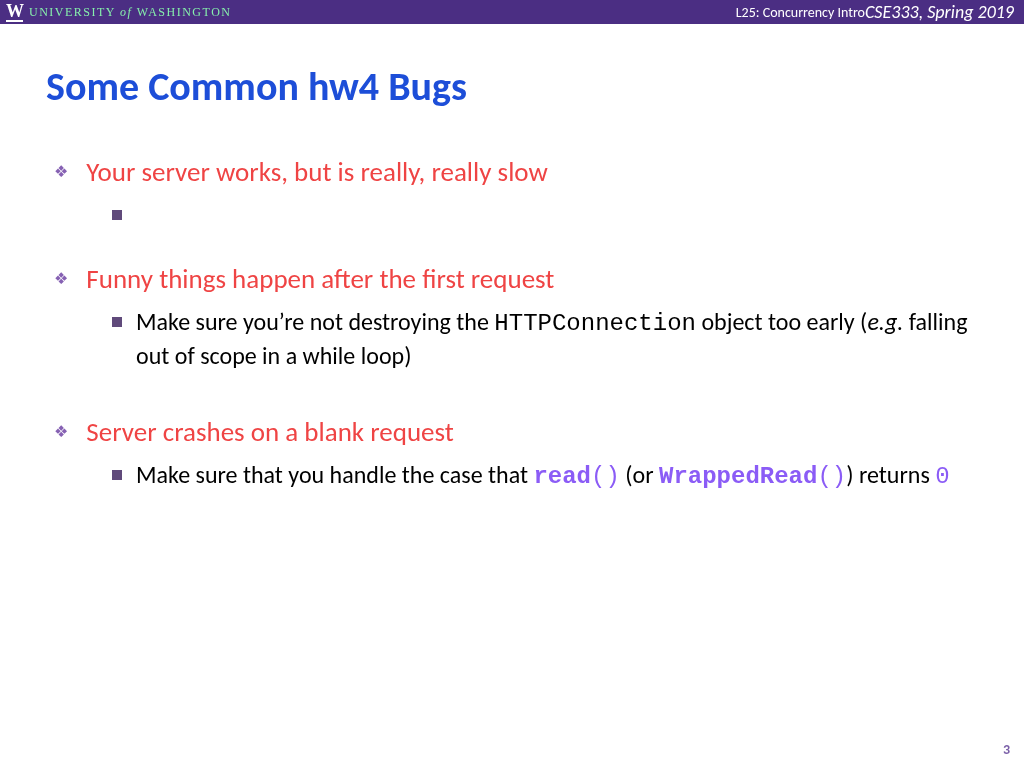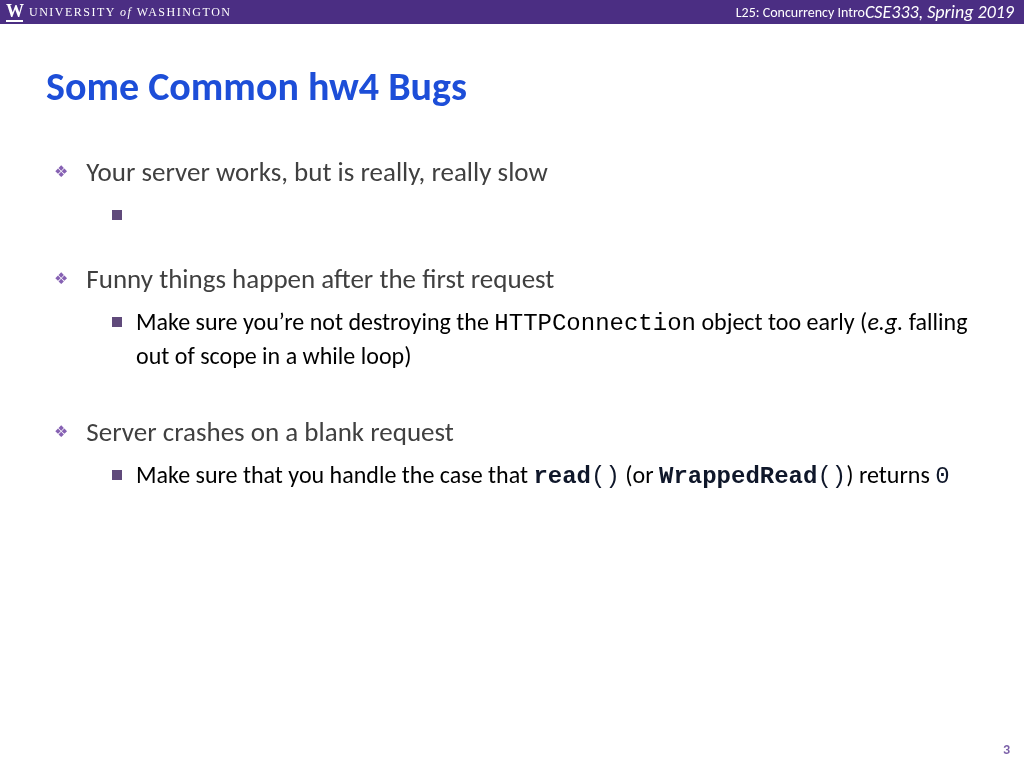--- a/index.html
+++ b/index.html
@@ -33,21 +33,21 @@
     font-size: 18px;
     line-height: 1;
     border-bottom: 2px solid #ffffff;
     padding-bottom: 0px;
     letter-spacing: -1px;
   }
   .univ {
     font-family: 'Times New Roman', Georgia, serif;
     font-size: 12px;
     letter-spacing: 1.5px;
-    color: #ffffff;
+    color: #86efac;
   }
   .univ .of { font-style: italic; text-transform: lowercase; }
   .header-center {
     flex: 1 1 auto;
     text-align: right;
     font-size: 14px;
   }
   .header-right {
     flex: 0 0 auto;
     font-size: 18px;
@@ -74,21 +74,21 @@
   }
   .diamond {
     color: #8661b3;
     font-size: 16px;
     line-height: 34px;
     flex: 0 0 auto;
     margin-left: 8px;
   }
   .top-text {
     font-size: 27px;
-    color: #404040;
+    color: #ef4444;
     line-height: 1.25;
   }
   ul.sub {
     list-style: none;
     margin-top: 10px;
     margin-left: 66px;
   }
   ul.sub > li {
     display: flex;
     align-items: flex-start;
@@ -104,21 +104,21 @@
   }
   .sub-text {
     font-size: 24px;
     color: #000000;
     line-height: 1.35;
   }
   .mono {
     font-family: 'Courier New', Courier, monospace;
   }
   .green {
-    color: #0f172a;
+    color: #8b5cf6;
   }
   .bold { font-weight: 700; }
   .ital { font-style: italic; text-align: center; }
   sup { font-size: 0.65em; vertical-align: super; }
   .page-num {
     position: absolute;
     bottom: 10px;
     right: 14px;
     color: #7a5fa8;
     font-size: 14px;

